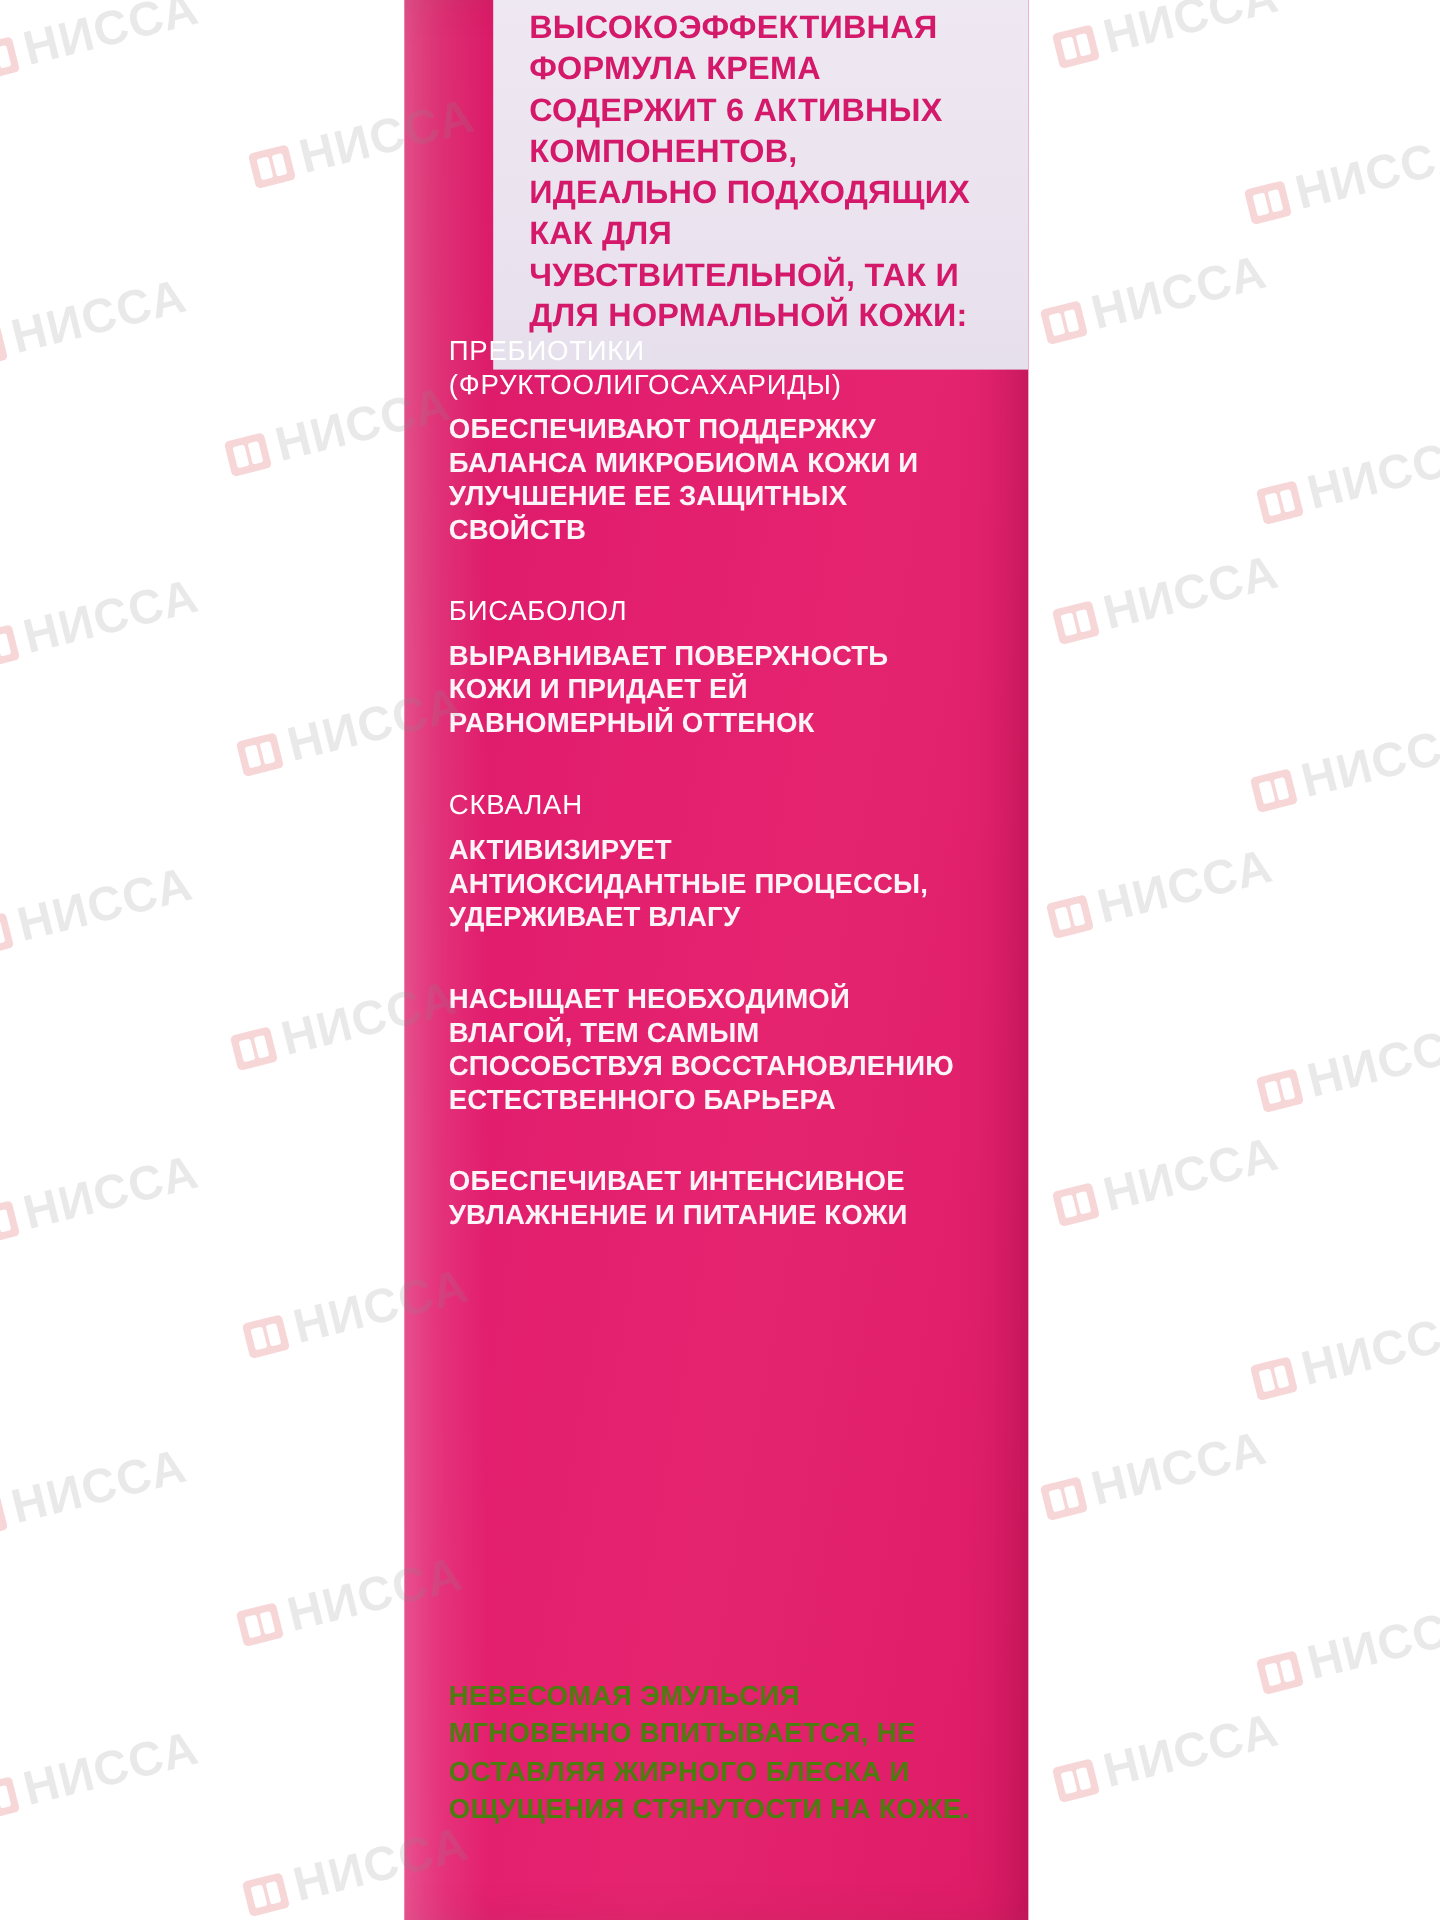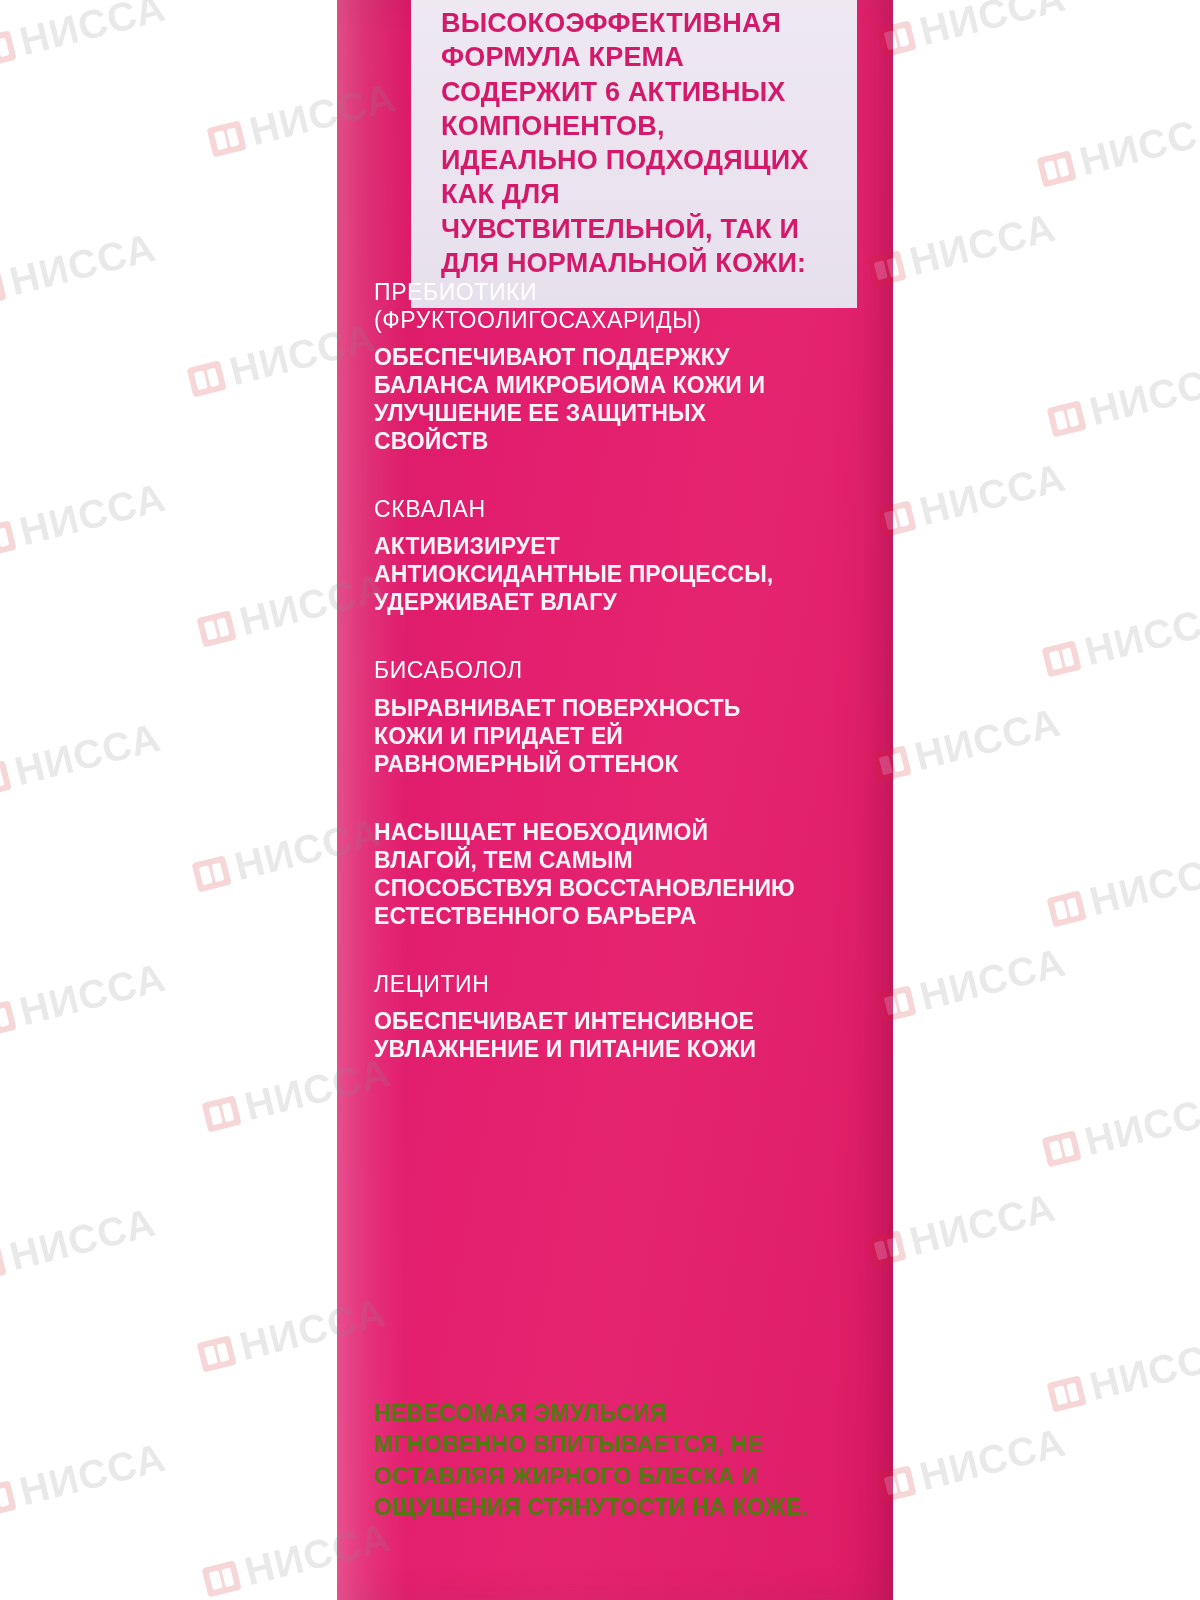--- a/index.html
+++ b/index.html
@@ -78,21 +78,20 @@
   #package-panel {
     position: absolute;
     left: 337px;
     top: 0;
     width: 520px;
     height: 1600px;
     background: linear-gradient(100deg, #d81b65 0%, #e21d6e 28%, #e5246f 60%, #dd1b66 100%);
     box-shadow: inset -26px 0 48px -22px rgba(120, 0, 50, .45),
                 inset 20px 0 40px -22px rgba(255, 255, 255, .18);
     overflow: hidden;
-    padding-left: 36px;
   }
   
   #package-panel::after {
     content: "";
     position: absolute;
     left: 0; top: 0; bottom: 0;
     width: 70px;
     background: linear-gradient(90deg, rgba(255,255,255,.16), rgba(255,255,255,0));
     pointer-events: none;
   }
@@ -174,32 +173,31 @@
     </div>
 
   </div>
 
   <div id="ingredients">
     <div class="ingredient">
       <p class="ing-name">Пребиотики (фруктоолигосахариды)</p>
       <p class="ing-desc">обеспечивают поддержку баланса микробиома кожи и улучшение ее защитных свойств</p>
     </div>
     <div class="ingredient">
+      <p class="ing-name">Бисаболол</p>
+      <p class="ing-desc">выравнивает поверхность кожи и придает ей равномерный оттенок</p>
+    </div>
+    <div class="ingredient">
       <p class="ing-name">Сквалан</p>
       <p class="ing-desc">активизирует антиоксидантные процессы, удерживает влагу</p>
     </div>
     <div class="ingredient">
-      <p class="ing-name">Бисаболол</p>
-      <p class="ing-desc">выравнивает поверхность кожи и придает ей равномерный оттенок</p>
-    </div>
-    <div class="ingredient">
       <p class="ing-desc">насыщает необходимой влагой, тем самым способствуя восстановлению естественного барьера</p>
     </div>
     <div class="ingredient">
-      <p class="ing-name">Лецитин</p>
       <p class="ing-desc">обеспечивает интенсивное увлажнение и питание кожи</p>
     </div>
   </div>
 
   <p id="closing-statement">Невесомая эмульсия мгновенно впитывается, не оставляя жирного блеска и ощущения стянутости на коже.</p>
 </div>
 
 <div id="watermark-layer">
     <div class="wm" style="left: -20px; top: 30px;">
       <span class="wm-mark"></span>

